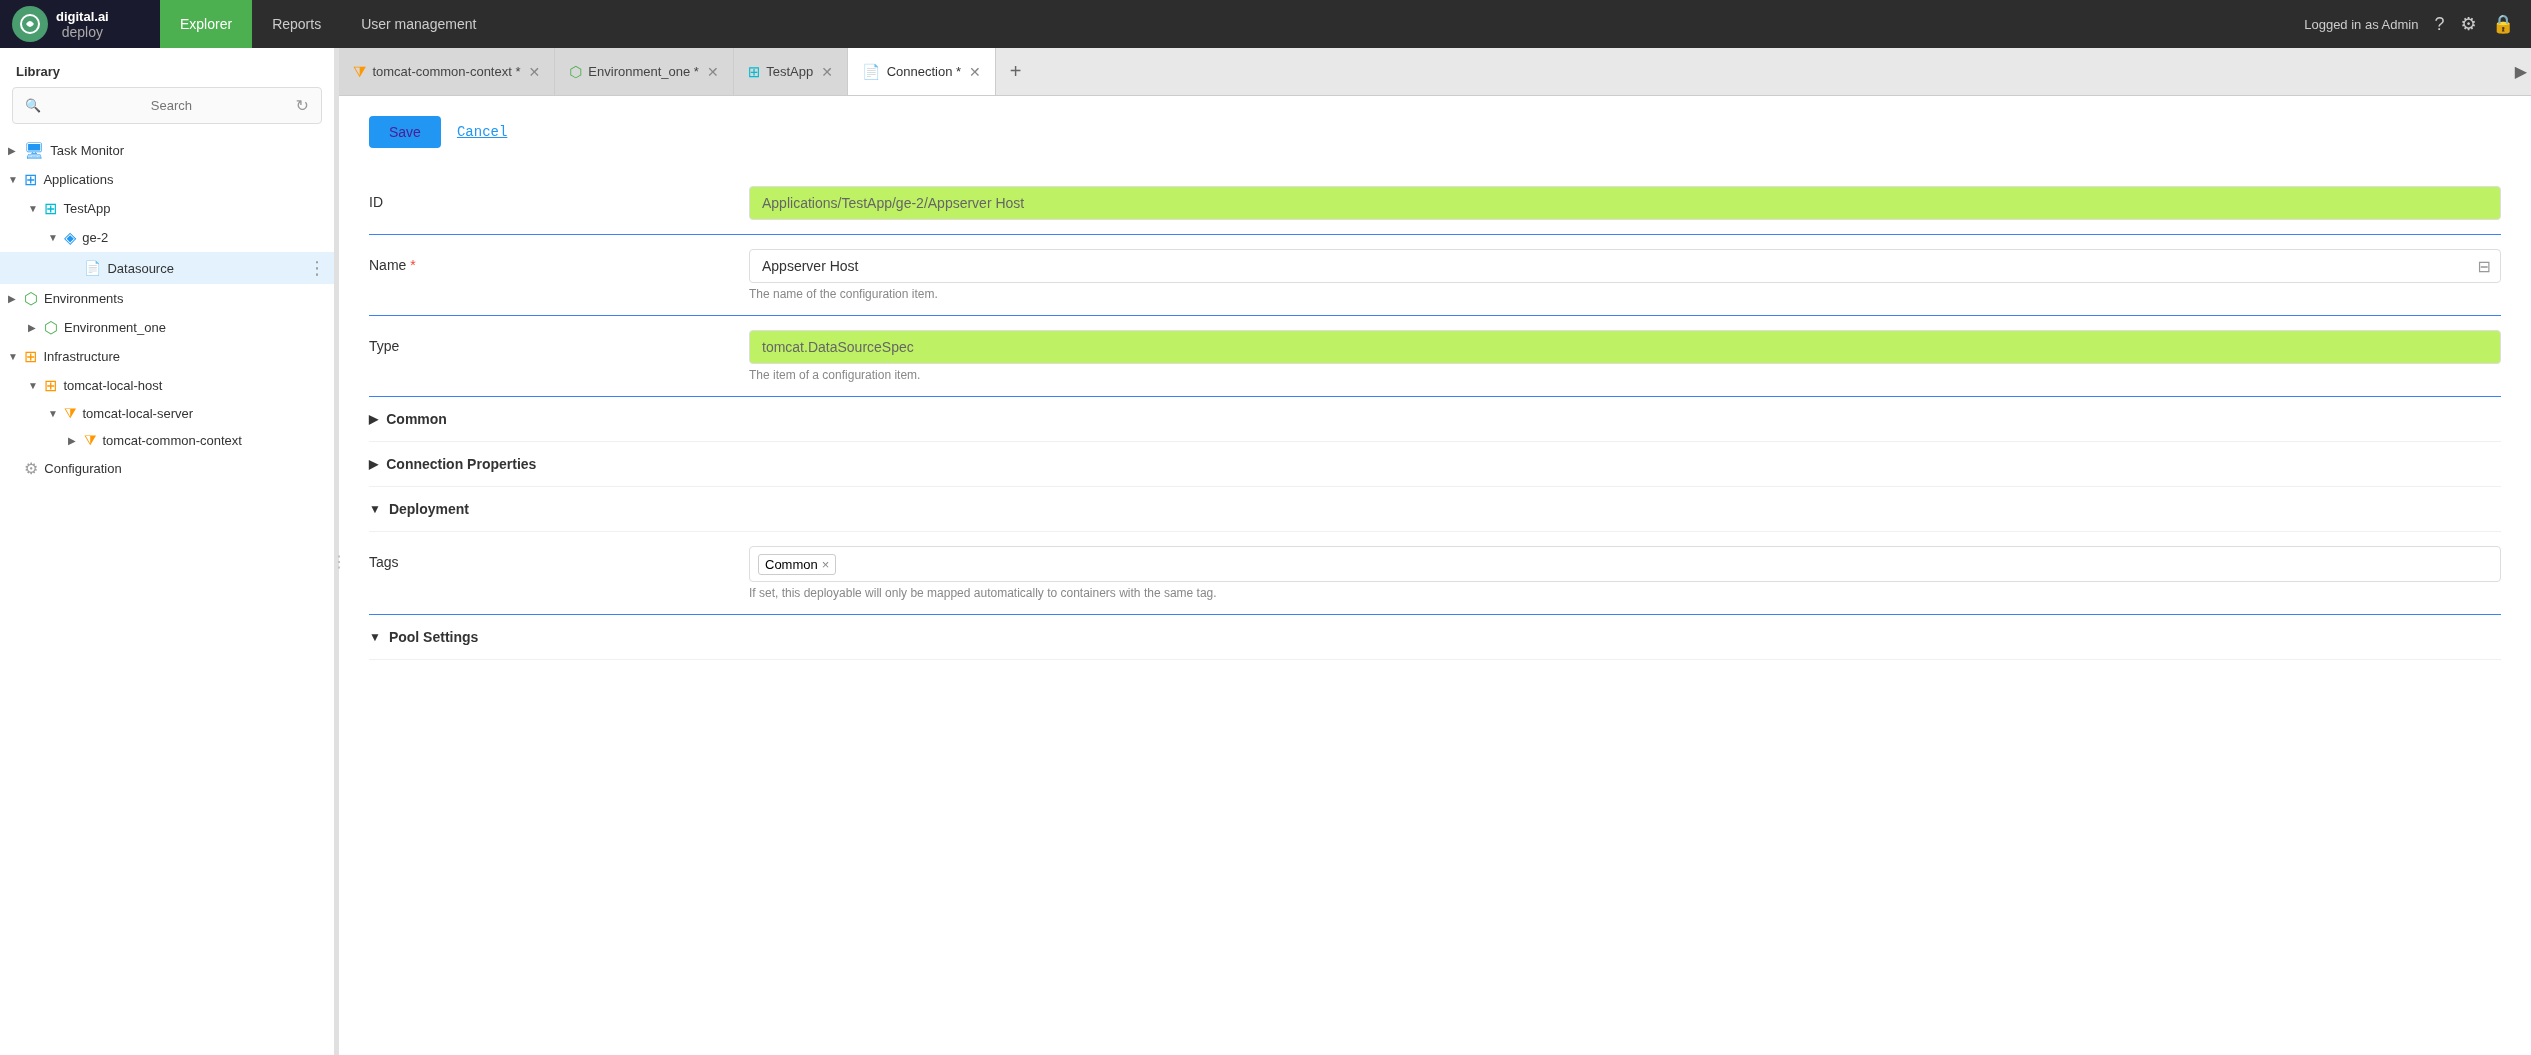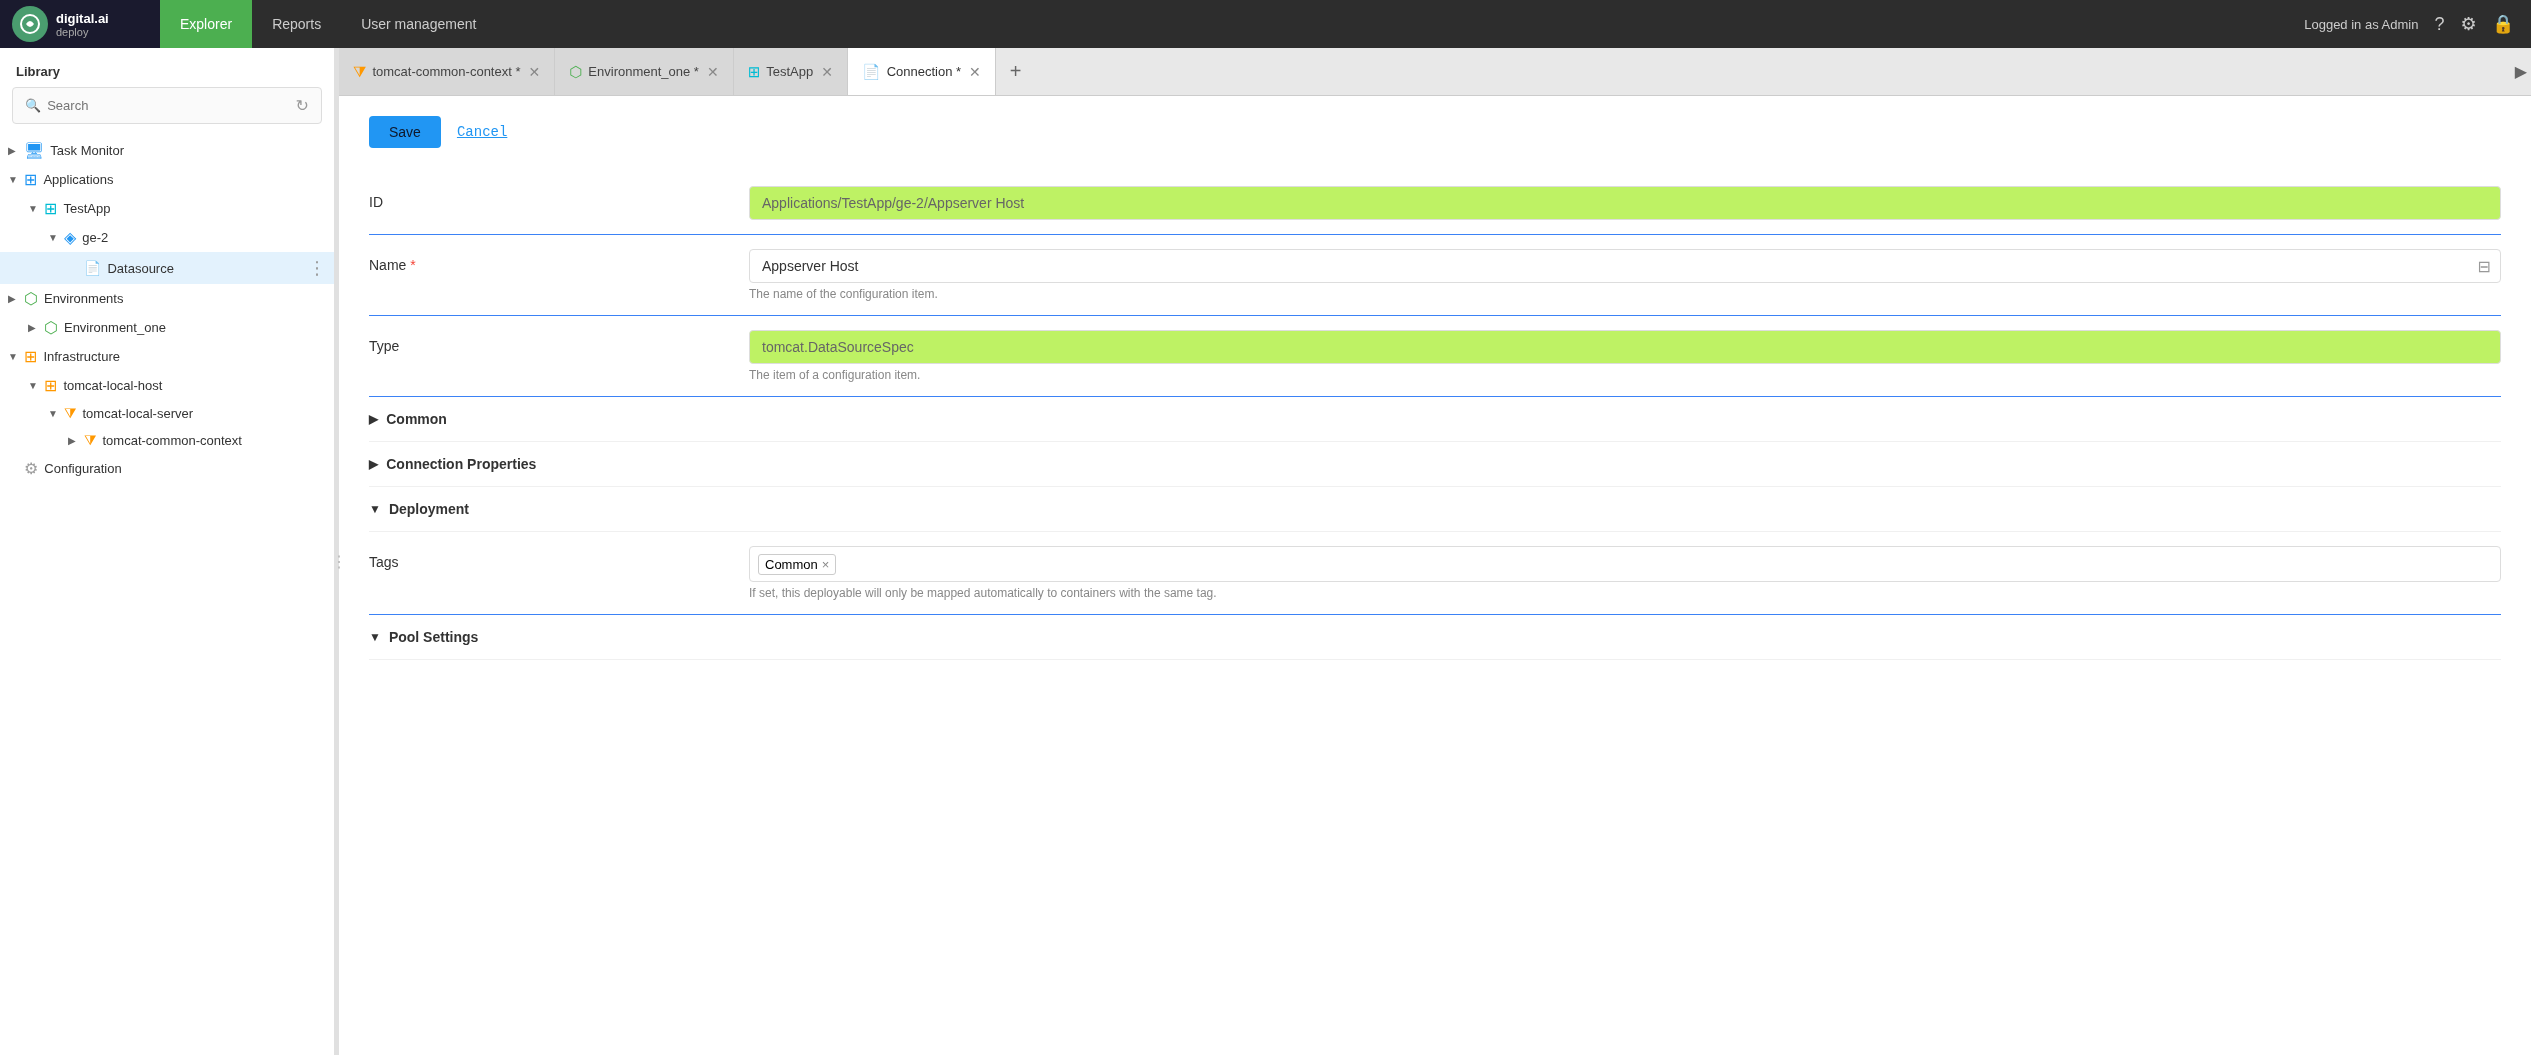--- a/index.html
+++ b/index.html
@@ -10,36 +10,36 @@
       display: flex; align-items: center; background: #2d2d2d; height: 48px; color: #fff;
     }
     .logo-area {
       background: #1a1a2e; width: 160px; height: 48px; display: flex; align-items: center; padding: 0 12px; flex-shrink: 0;
     }
     .logo-circle {
       width: 36px; height: 36px; border-radius: 50%; background: #4a9d6f; display: flex; align-items: center; justify-content: center; margin-right: 8px; flex-shrink: 0;
     }
     .logo-text { display: flex; flex-direction: column; }
     .logo-text .brand { font-size: 13px; font-weight: bold; color: #fff; }
-    .logo-text .sub { font-size: 11px; color: #aaa; }
+    .logo-text .sub { font-size: 14px; color: #aaa; text-align: center; }
     .nav-item {
       padding: 0 20px; height: 48px; display: flex; align-items: center; cursor: pointer; font-size: 14px; color: #ccc;
     }
     .nav-item.active { background: #4caf50; color: #fff; font-weight: 500; }
     .nav-right { margin-left: auto; display: flex; align-items: center; gap: 16px; padding-right: 16px; }
     .nav-right .user-text { font-size: 13px; color: #ccc; }
 
     
     .main-layout { display: flex; height: calc(100vh - 48px); }
 
     
     .sidebar { width: 335px; background: #fff; border-right: 1px solid #e0e0e0; display: flex; flex-direction: column; flex-shrink: 0; overflow: hidden; }
     .sidebar-header { padding: 16px 16px 8px; font-size: 13px; font-weight: 600; color: #333; }
     .sidebar-search { padding: 8px 12px; display: flex; align-items: center; border: 1px solid #ddd; margin: 0 12px 8px; border-radius: 4px; background: #fafafa; }
-    .sidebar-search input { border: none; outline: none; background: transparent; width: 100%; font-size: 13px; color: #666; }
+    .sidebar-search input { border: none; outline: none; background: transparent; width: 100%; font-size: 13px; color: #666; text-align: center; }
     .sidebar-tree { flex: 1; overflow-y: auto; padding: 4px 0; }
     .tree-item {
       display: flex; align-items: center; padding: 5px 8px; cursor: pointer; color: #333;
     }
     .tree-item.selected { background: #e3f2fd; }
     .tree-item .indent { display: inline-block; }
     .tree-item .arrow { width: 16px; font-size: 10px; color: #666; }
     .tree-item .icon { margin-right: 6px; font-size: 16px; }
     .tree-item .label { font-size: 13px; }
     .tree-item .more-btn { margin-left: auto; color: #999; font-size: 18px; }
@@ -54,21 +54,21 @@
     }
     .tab.active { background: #fff; color: #333; }
     .tab .tab-icon { margin-right: 6px; font-size: 15px; }
     .tab .close-btn { margin-left: 8px; color: #888; font-size: 14px; cursor: pointer; }
     .tab-add { padding: 0 14px; font-size: 20px; color: #666; cursor: pointer; height: 48px; display: flex; align-items: center; }
 
     
     .form-area { flex: 1; overflow-y: auto; background: #fff; padding: 20px 30px; }
     .form-actions { display: flex; gap: 12px; margin-bottom: 24px; }
     .btn-save {
-      background: #2196f3; color: #0f172a; border: none; padding: 8px 20px; border-radius: 4px; font-size: 14px; cursor: pointer; font-weight: 500;
+      background: #2196f3; color: #4c1d95; border: none; padding: 8px 20px; border-radius: 4px; font-size: 14px; cursor: pointer; font-weight: 500;
     }
     .btn-cancel {
       background: transparent; color: #2196f3; border: none; font-size: 14px; cursor: pointer; text-decoration: underline; padding: 8px 4px; font-family: Liberation Mono, monospace;
     }
     .form-row { display: flex; align-items: flex-start; padding: 14px 0; border-bottom: 1px solid #3b82f6; }
     .form-label { width: 380px; flex-shrink: 0; font-size: 14px; color: #333; padding-top: 8px; }
     .form-label .required { color: #f44336; }
     .form-control-area { flex: 1; }
     .form-input {
       width: 100%; border: 1px solid #ddd; border-radius: 4px; padding: 8px 12px; font-size: 14px; color: #333; background: #fff; outline: none;

